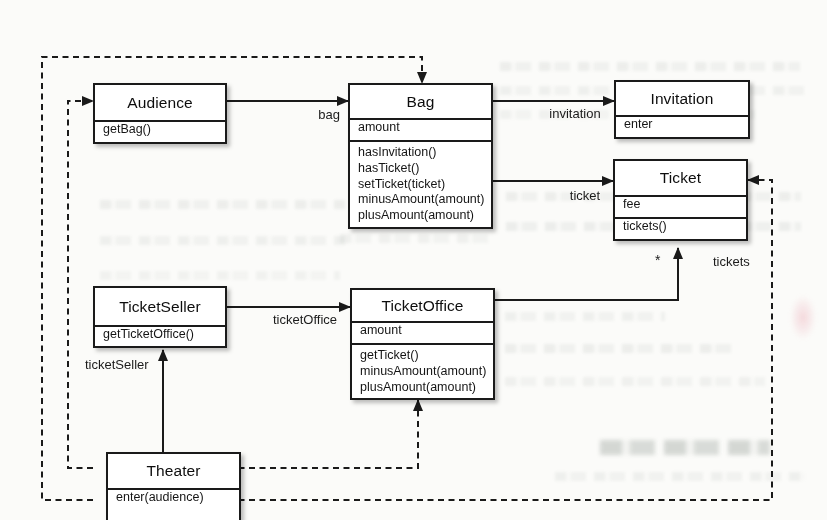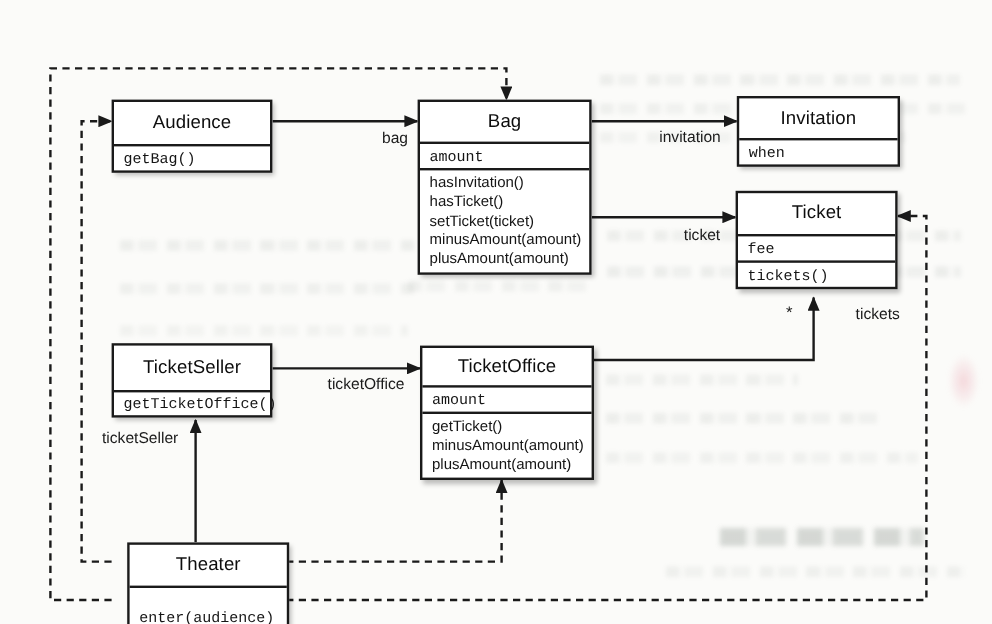--- a/index.html
+++ b/index.html
@@ -47,21 +47,21 @@
     font-weight: 400; font-size: 15.5px; color: #0d0d0d;
     letter-spacing: .1px;
   }
   .cls-sec {
     border-top: 2px solid #1a1a1a;
     font-size: 12.5px;
     padding: 3px 8px;
     line-height: 15.8px;
     color: #151515;
   }
-  .cls-sec.single { display: flex; align-items: flex-end; padding: 0 8px; font-family: Liberation Mono, monospace; }
+  .cls-sec.single { display: flex; align-items: flex-start; padding: 0 8px; }
   
   .elabel {
     position: absolute;
     font-size: 13px; color: #1b1b1b;
     white-space: nowrap;
   }
   svg.wires { position: absolute; left: 0; top: 0; pointer-events: none; }
 </style>
 </head>
 <body>
@@ -131,21 +131,21 @@
       <div>hasTicket()</div>
       <div>setTicket(ticket)</div>
       <div>minusAmount(amount)</div>
       <div>plusAmount(amount)</div>
     </div>
   </div>
 
   <div class="cls" style="left:614px; top:80px; width:136px">
     <div class="cls-title" style="height:33px">Invitation</div>
     <div class="cls-sec single" style="height:22px">
-      <span>when</span>
+      <span>enter</span>
     </div>
   </div>
 
   <div class="cls" style="left:613px; top:159px; width:135px">
     <div class="cls-title" style="height:34px">Ticket</div>
     <div class="cls-sec single" style="height:22px">
       <span>fee</span>
     </div>
     <div class="cls-sec single" style="height:22px">
       <span>tickets()</span>

